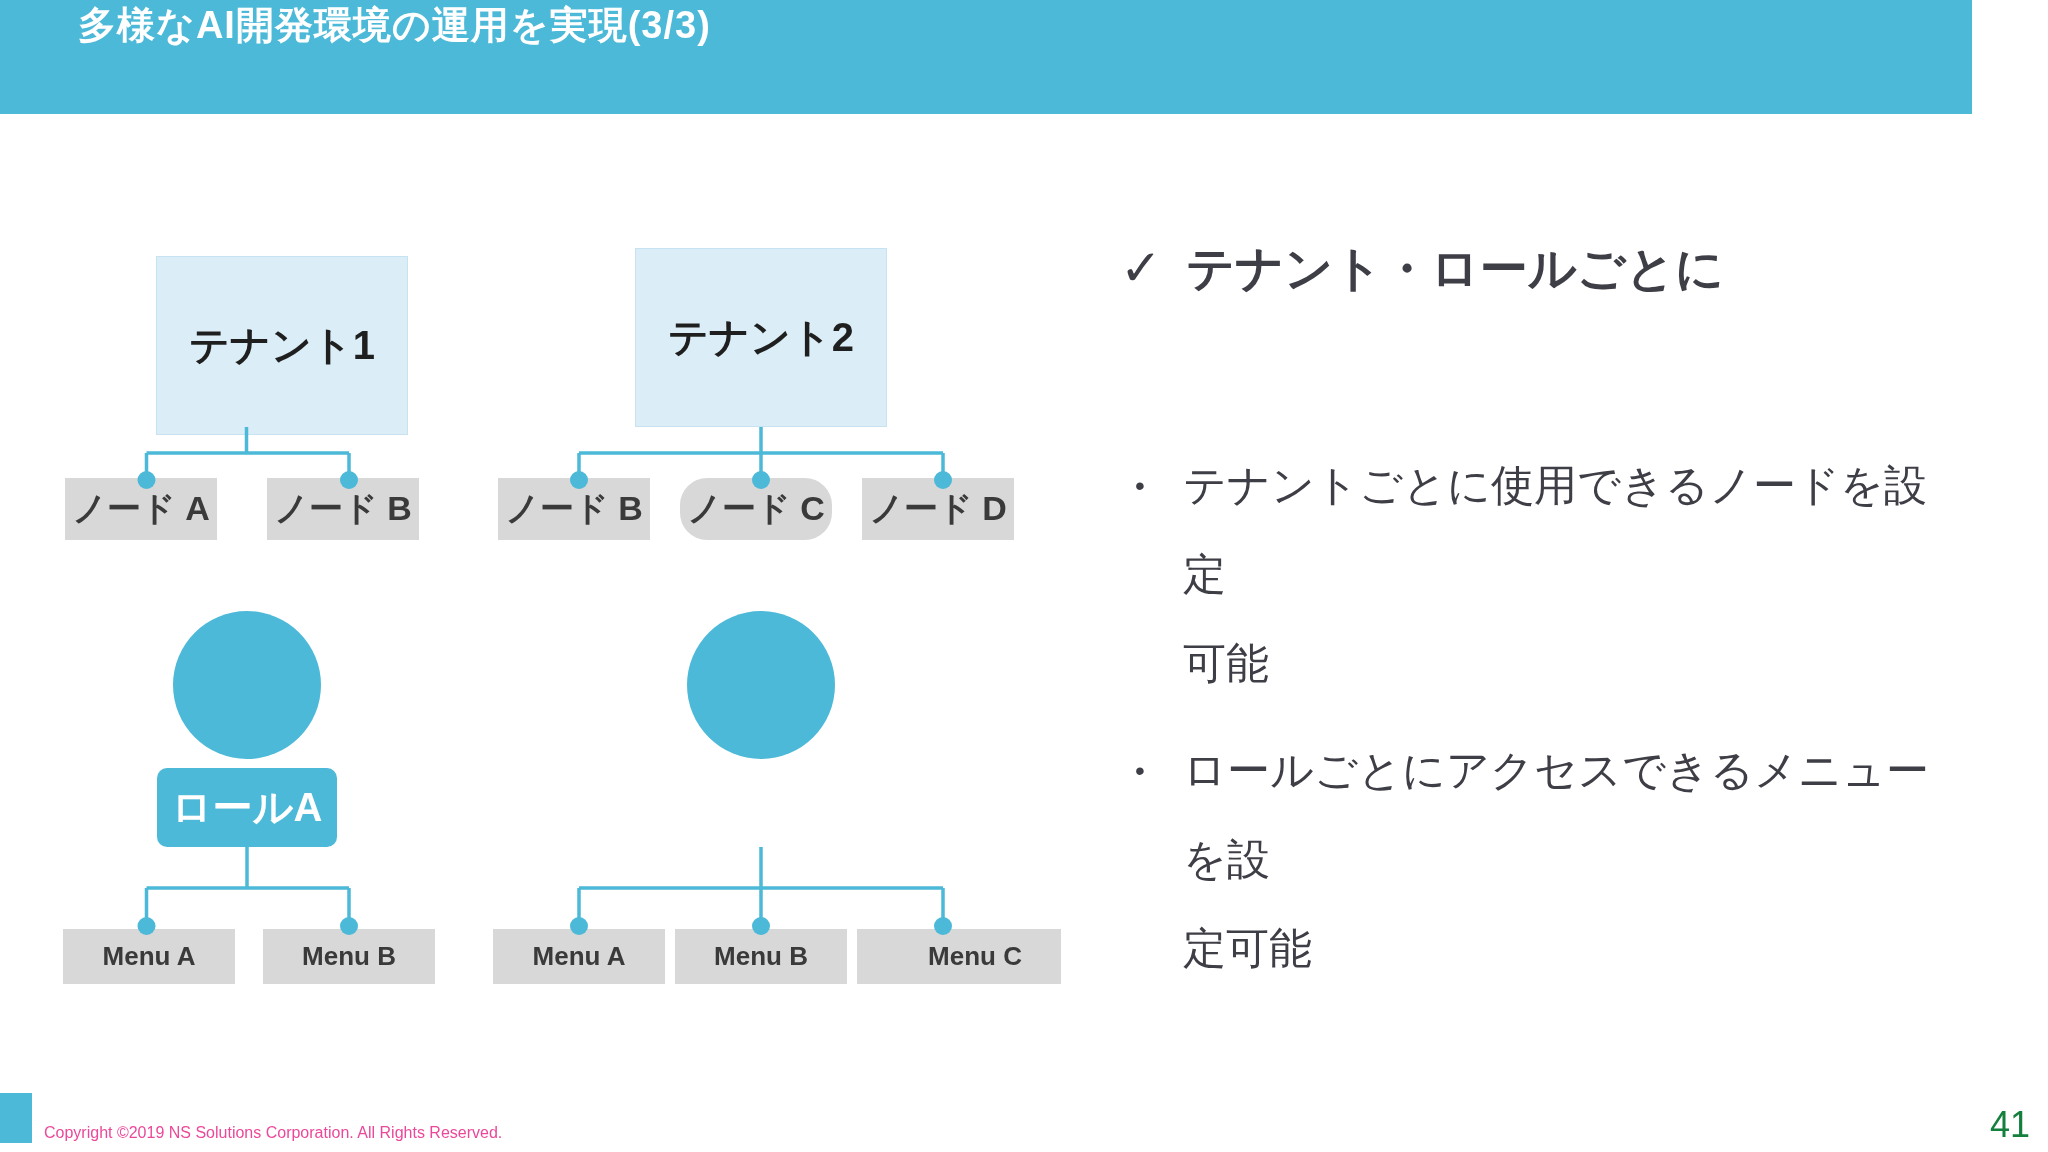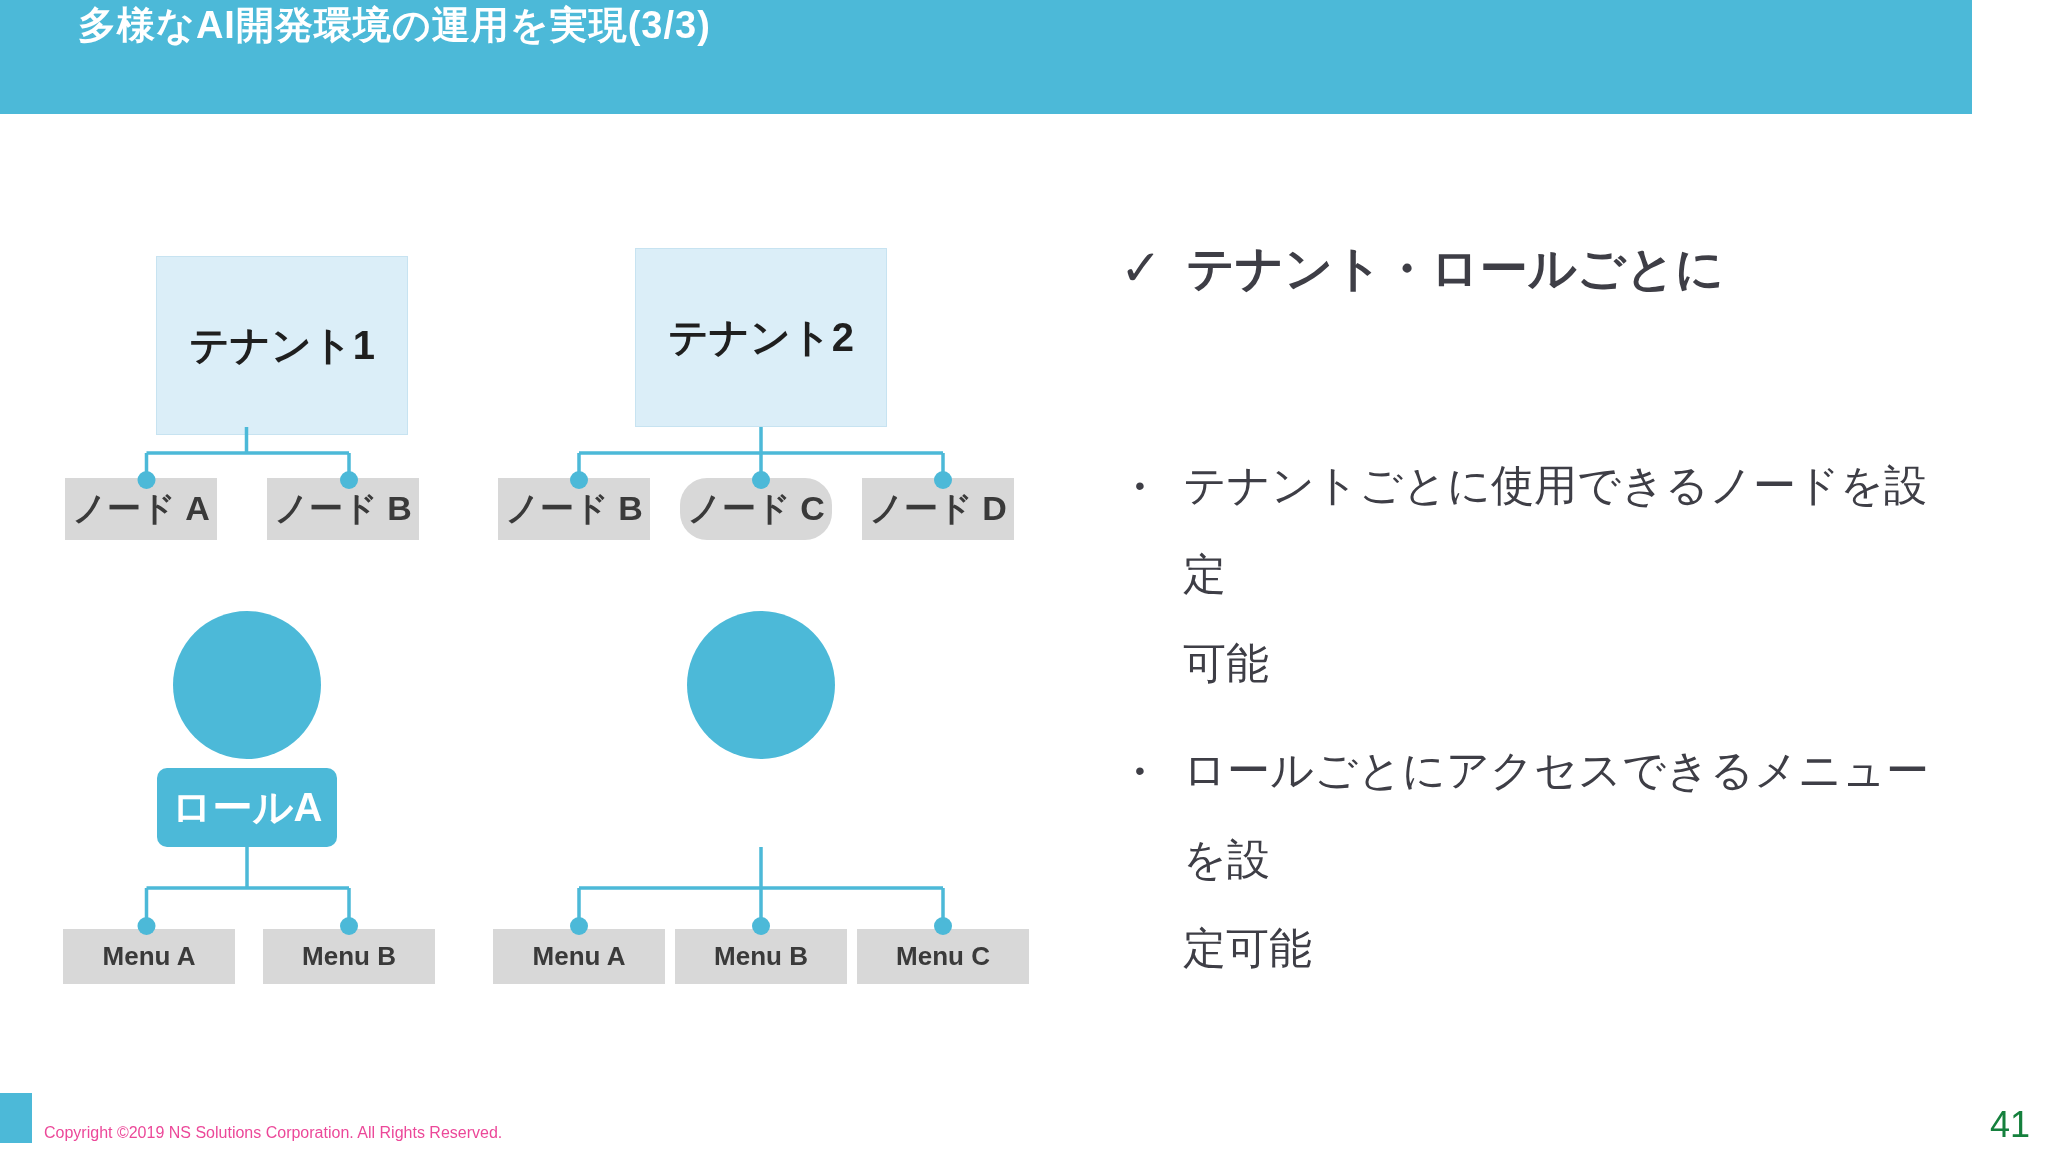--- a/index.html
+++ b/index.html
@@ -112,21 +112,21 @@
   </div>
   <div class="menu-box" style="left:263px;top:929px;">
     <span>Menu B</span>
   </div>
   <div class="menu-box" style="left:493px;top:929px;">
     <span>Menu A</span>
   </div>
   <div class="menu-box" style="left:675px;top:929px;">
     <span>Menu B</span>
   </div>
-  <div class="menu-box" style="left:857px;top:929px;">
+  <div class="menu-box" style="left:857px;top:929px;padding-left:32px;">
     <span>Menu C</span>
   </div>
 
   <svg class="connector-svg" viewBox="0 0 2048 1152">
 
     <path d="M246.5 427 V453 M146.5 453 H349 M146.5 453 V476 M349 453 V476"></path>
     <circle cx="146.5" cy="480" r="9"></circle>
       <circle cx="349" cy="480" r="9"></circle>
 
     <path d="M761 427 V476 M579 453 H943 M579 453 V476 M943 453 V476"></path>

